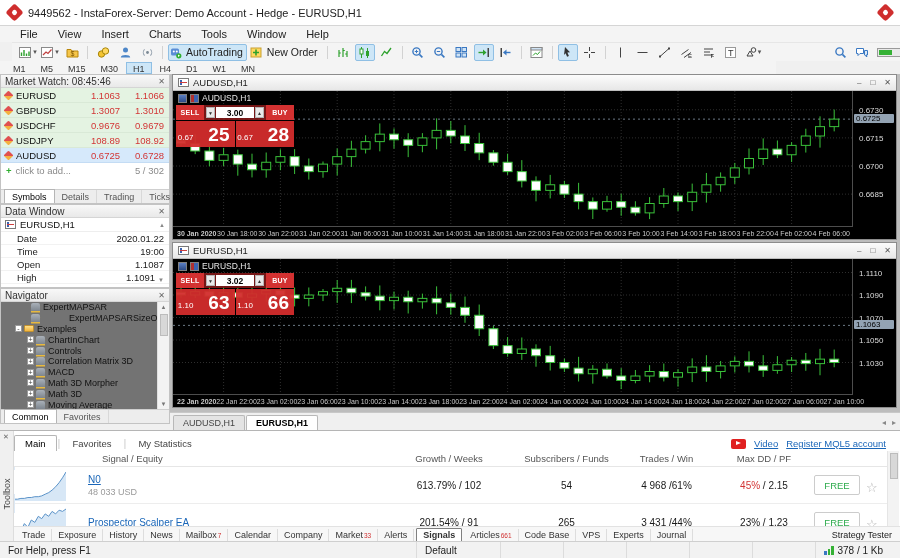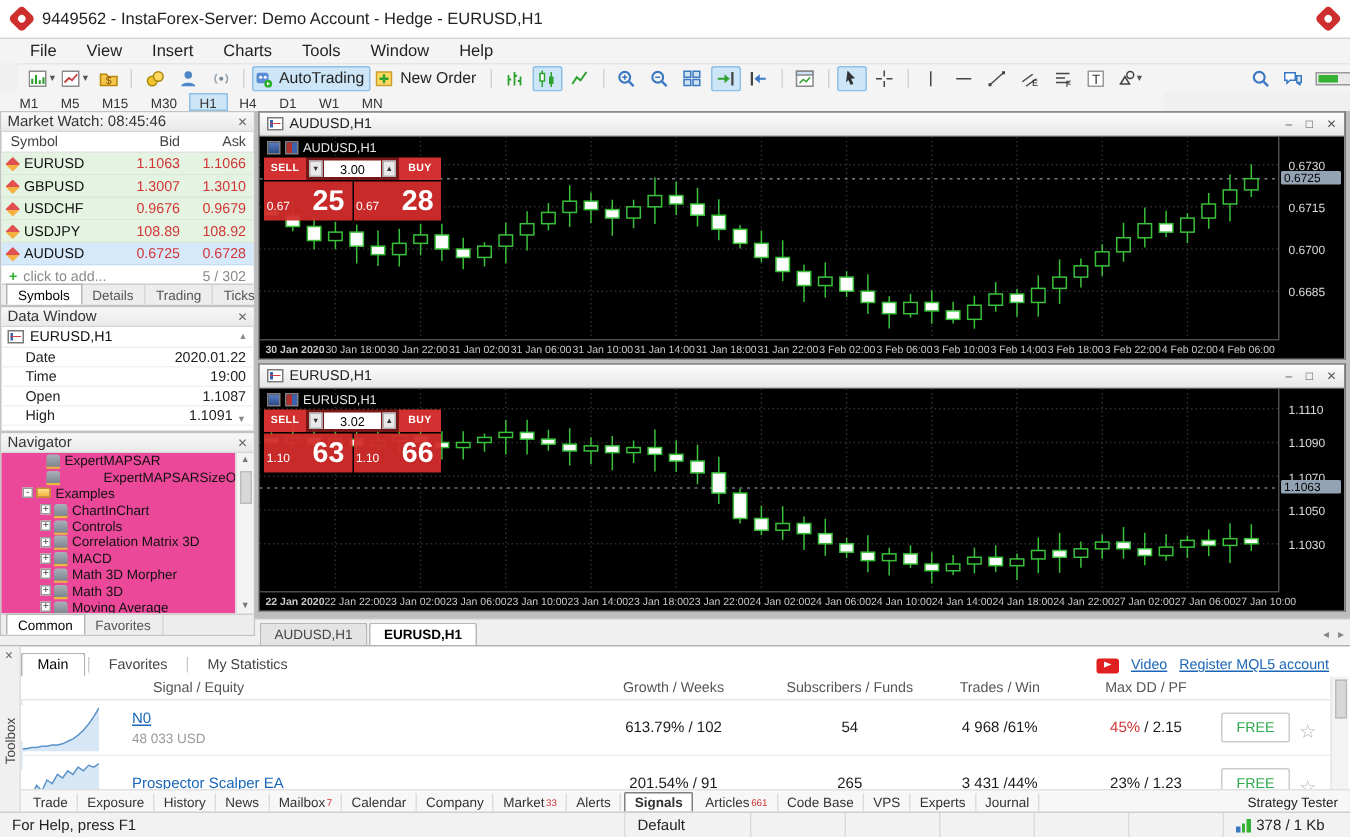--- a/index.html
+++ b/index.html
@@ -52,21 +52,21 @@
 .dw-sym{display:flex;align-items:center;height:14px;padding:0 4px;gap:4px;font-size:9.5px;border-bottom:1px solid #eee;color:#111;}
 .dw-sym .up{margin-left:auto;font-size:6px;color:#888;}
 .ic-chart{width:11px;height:9px;background:#fff;border:1px solid #7a7a7a;position:relative;flex:0 0 auto;}
 .ic-chart i{position:absolute;left:1px;right:1px;bottom:1px;top:1px;background:linear-gradient(0deg,transparent 45%,#d04040 45%,#d04040 60%,transparent 60%),linear-gradient(90deg,#3a62b0 25%,transparent 25%);}
 .dw-row{display:flex;height:13px;align-items:flex-end;font-size:9.5px;padding:0 5px 0 16px;border-bottom:1px solid #f2f2f2;}
 .dw-row .k{flex:1;color:#222;}
 .dw-row .val{color:#222;}
 .dw-row .dn{font-size:6px;color:#888;margin-left:3px;}
 
 #nav{top:288px;height:136px;}
-.nav-tree{position:absolute;top:13px;left:0;right:12px;bottom:14px;overflow:hidden;background:#ec4899;}
+.nav-tree{position:absolute;top:13px;left:0;right:12px;bottom:14px;overflow:hidden;background:#737373;}
 .nav-row{display:flex;align-items:center;height:10.8px;font-size:9px;color:#111;white-space:nowrap;}
 .expd{width:7px;height:7px;border:1px solid #9a9a9a;background:#fff;font-size:7px;line-height:5px;text-align:center;color:#444;margin-right:2px;flex:0 0 auto;}
 .ic-bot{width:9px;height:8px;background:linear-gradient(#a9b0b8,#7d858e);border-radius:2px 2px 0 0;box-shadow:0 1.5px 0 #e8b93e;margin-right:3px;flex:0 0 auto;}
 .ic-fold{width:10px;height:7px;background:linear-gradient(#ffe08a,#f2b43c);border:1px solid #c2912f;border-radius:1px;margin-right:3px;flex:0 0 auto;}
 .nav-scroll{position:absolute;top:13px;right:0;width:12px;bottom:14px;background:#f3f3f3;border-left:1px solid #e0e0e0;display:flex;flex-direction:column;align-items:center;font-size:6px;color:#777;}
 .nav-scroll .thumb{width:8px;height:22px;background:#d8d8d8;border:1px solid #bcbcbc;margin-top:2px;}
 .nav-scroll .sa{height:10px;display:flex;align-items:center;}
 .nav-scroll .sa.dn{margin-top:auto;}
 
 
@@ -81,21 +81,21 @@
 .taxis{position:absolute;left:0;bottom:0;width:680px;height:13px;border-top:1px solid #4d4d4d;display:flex;justify-content:space-between;align-items:center;padding:0 3px 0 4px;color:#c9c9c9;font-size:7px;white-space:nowrap;}
 .taxis span:first-child{font-weight:700;}
 .legend{position:absolute;left:5px;top:2px;display:flex;align-items:center;gap:3px;color:#e6e6e6;font-size:8.5px;}
 .lg{width:9px;height:9px;border:1px solid #808080;flex:0 0 auto;}
 .lg.b{background:linear-gradient(#5b7fc4,#2c4a86);}
 .lg.r{background:linear-gradient(90deg,#b03030 50%,#3a62b0 50%);}
 
 .widget{position:absolute;left:3px;top:14px;width:118px;}
 .w-head{display:flex;height:15px;}
 .w-btn{width:28px;background:rgba(222,52,52,.95);color:#fff;font-size:7px;font-weight:700;display:flex;align-items:center;justify-content:center;letter-spacing:.3px;}
-.w-mid{flex:1;background:rgba(128,24,24,.92);display:flex;align-items:center;padding:2px;gap:1px;}
+.w-mid{flex:1;background:rgba(128,24,24,.92);display:flex;align-items:center;padding:2px;gap:1px;font-weight:bold;}
 .w-ar{width:9px;height:11px;background:#e9e9e9;border:1px solid #b5b5b5;color:#333;font-size:5px;display:flex;align-items:center;justify-content:center;}
 .w-val{flex:1;height:11px;background:#fff;color:#000;font-size:8.5px;display:flex;align-items:center;justify-content:center;}
 .w-prices{display:flex;gap:1px;margin-top:1px;height:26px;}
 .w-p{flex:1;background:rgba(211,44,44,.95);color:#fff;display:flex;align-items:center;justify-content:flex-end;padding-right:5px;gap:14px;}
 .w-sm{font-size:8px;margin-top:7px;margin-right:1px;}
 .w-bg{font-size:19px;font-weight:700;line-height:1;}
 
 .chart-tabs{position:absolute;left:170px;top:412px;width:730px;height:18px;background:#f0f0f0;border-top:1px solid #c8c8c8;display:flex;align-items:flex-end;padding:0 4px 0 3px;}
 .ctab{font-size:9px;padding:2px 9px;background:#e4e4e4;border:1px solid #b8b8b8;border-bottom:none;border-radius:2px 2px 0 0;margin-right:1px;color:#444;}
 .ctab.active{background:#fff;color:#000;font-weight:700;}
@@ -373,25 +373,20 @@
     <span class="tf">D1</span>
     <span class="tf">W1</span>
     <span class="tf">MN</span>
   </div>
 
 <div class="panel" id="mw">
   <div class="phead">
     <span>Market Watch: 08:45:46</span>
     <span class="x">✕</span>
   </div>
-  <div class="mw-colhead" id="mw-cols">
-      <span>Symbol</span>
-      <span>Bid</span>
-      <span>Ask</span>
-    </div>
   <div id="mw-rows">
       <div class="mw-row">
         <span class="sym">
           <i class="sym-ic"></i>
           <span>EURUSD</span>
         </span>
         <span class="v">1.1063</span>
         <span class="v">1.1066</span>
       </div>
       <div class="mw-row">

